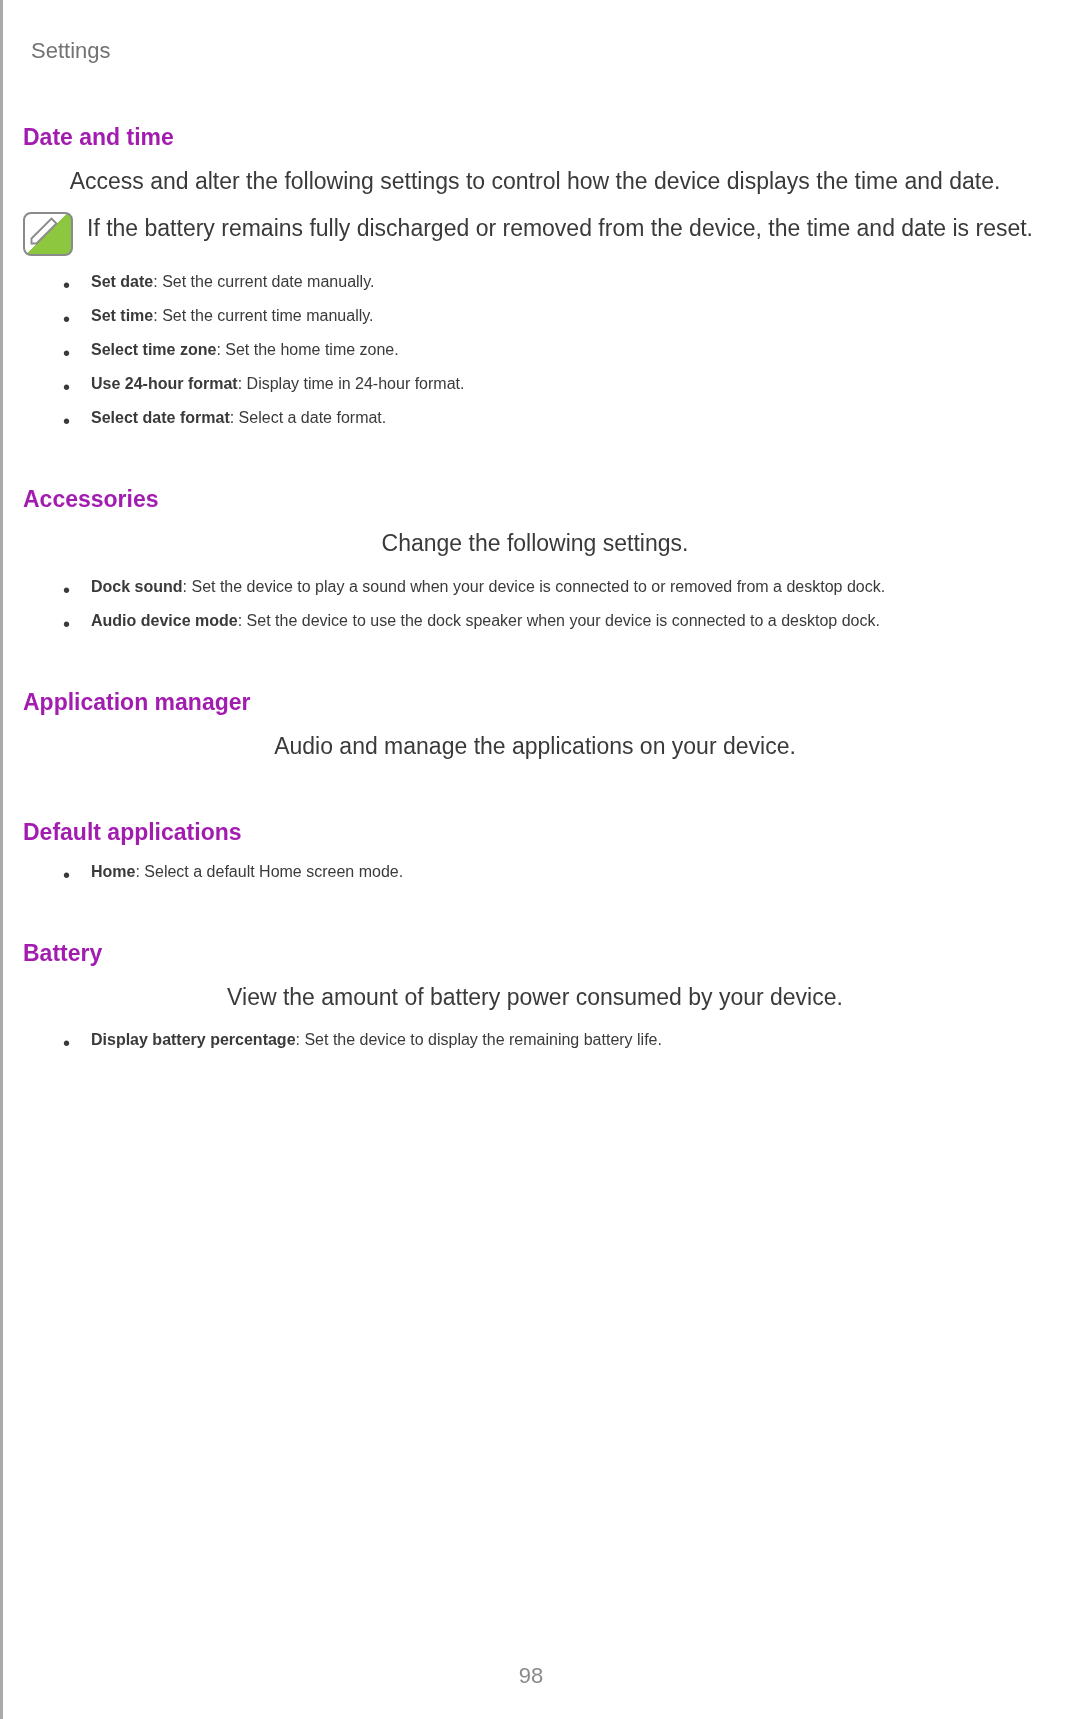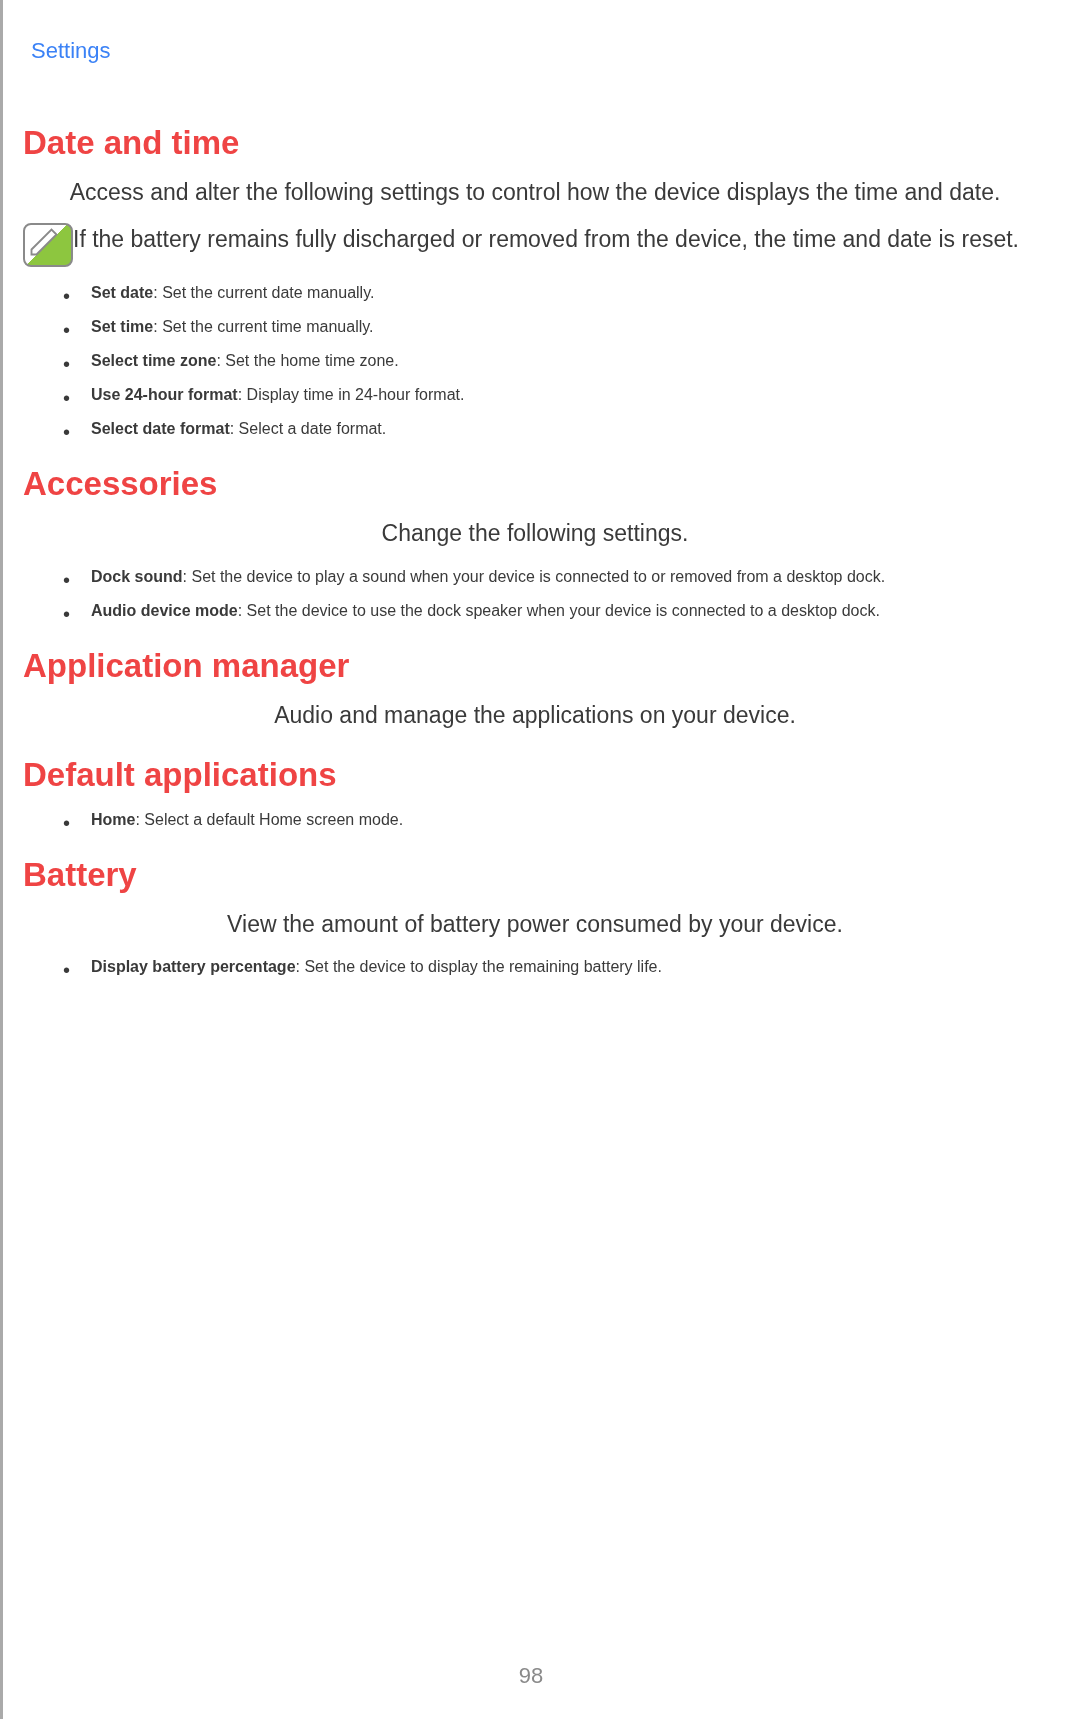--- a/index.html
+++ b/index.html
@@ -8,43 +8,43 @@
       height: 1719px;
       background: #fff;
       font-family: "Segoe UI", Tahoma, Arial, sans-serif;
       color: #3a3a3a;
       position: relative;
       border-left: 3px solid #aaa;
       padding: 38px 20px 38px 20px;
     }
     .header-label {
       font-size: 22px;
-      color: #3b82f6;
+      color: #737373;
       margin-left: 8px;
       margin-bottom: 60px;
       font-weight: 400;
     }
     .section-heading {
-      font-size: 33px;
+      font-size: 23px;
       font-weight: 700;
-      color: #ef4444;
+      color: #a21caf;
       margin-bottom: 14px;
-      margin-top: 24px;
+      margin-top: 56px;
     }
     .section-intro {
       font-size: 23px;
       color: #3a3a3a;
       line-height: 1.45;
       margin-bottom: 14px;
       text-align: center;
     }
     .note-row {
       display: flex;
       align-items: flex-start;
-      gap: 0;
+      gap: 14px;
       margin-bottom: 14px;
     }
     .note-icon {
       width: 50px;
       height: 44px;
       flex: 0 0 50px;
       border-radius: 8px;
       border: 2px solid #8a8a8a;
       background: linear-gradient(135deg, #fff 0 48%, #8dc63f 48% 100%);
       position: relative;

